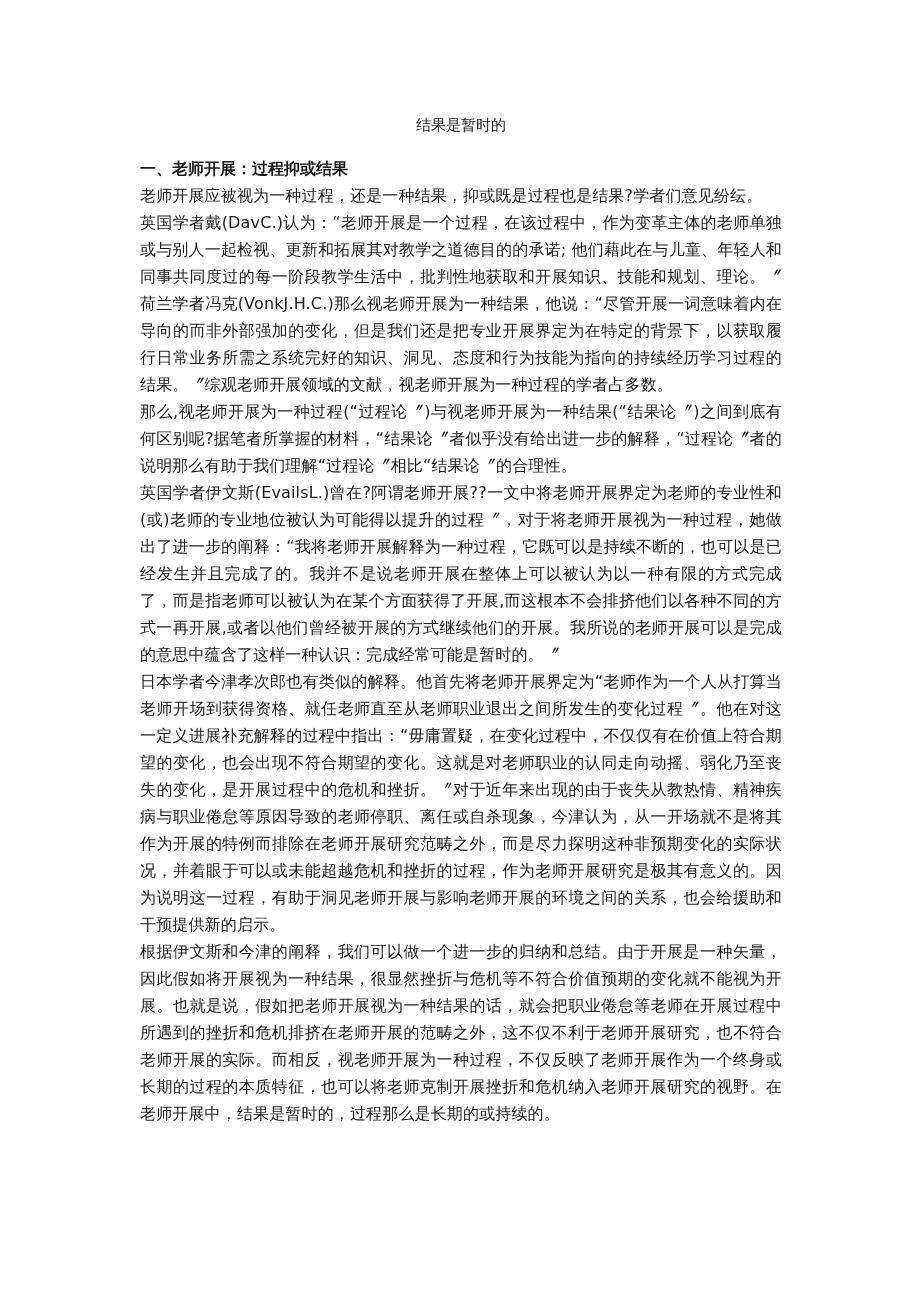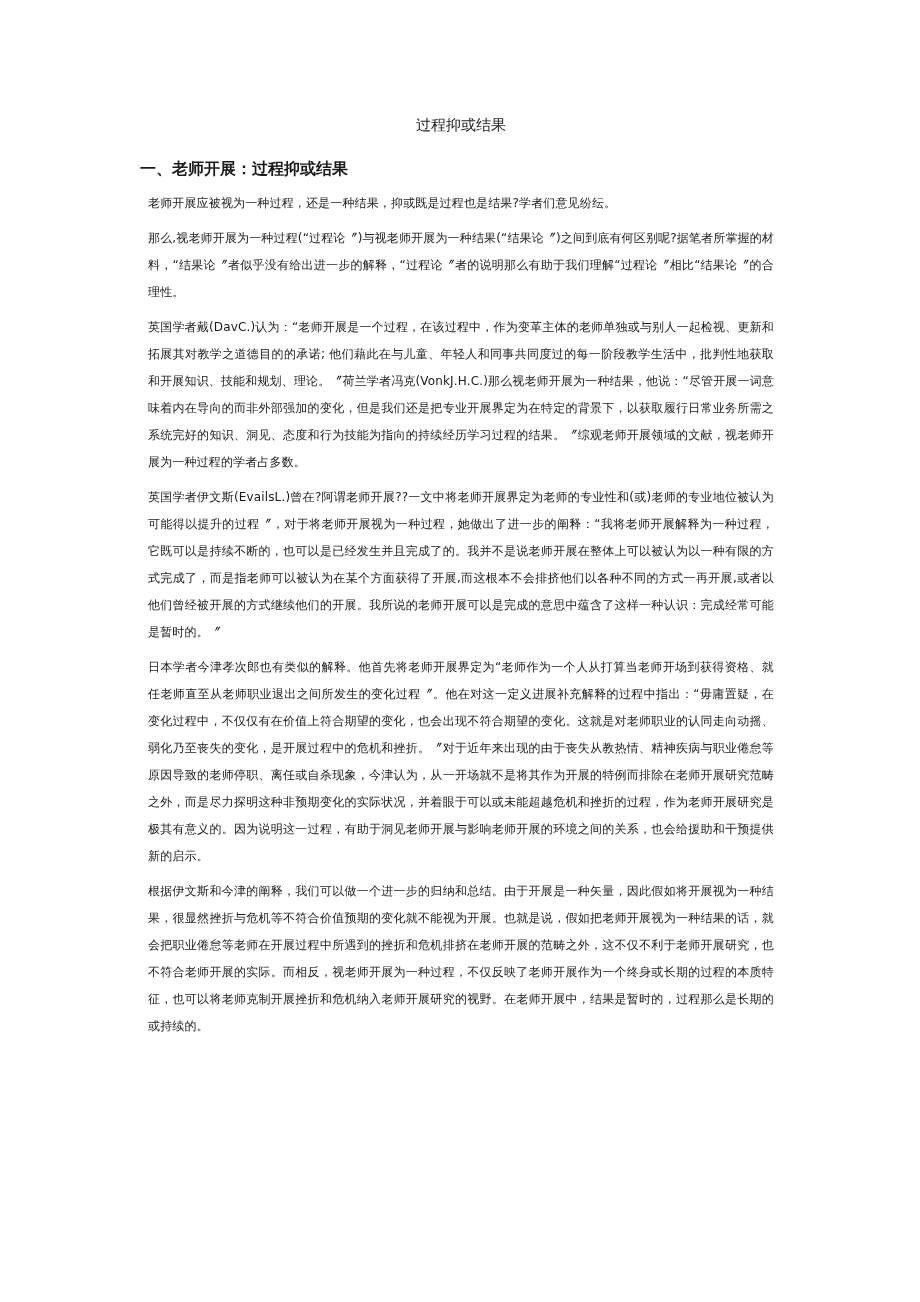--- a/index.html
+++ b/index.html
@@ -23,44 +23,44 @@
     }
     .doc-title {
       text-align: center;
       font-size: 15px;
       line-height: 24px;
       margin: 0 0 18px 0;
       font-weight: normal;
       color: #222;
     }
     .para {
-      font-size: 12px;
+      font-size: 16px;
       line-height: 27px;
-      margin: 8px;
+      margin: 0;
       text-align: justify;
       text-justify: inter-character;
       letter-spacing: 0.15px;
       word-break: break-all;
     }
     .heading {
       font-size: 16px;
       line-height: 27px;
       margin: 0;
       font-weight: bold;
     }
   </style>
 </head>
 <body>
 
 <div class="page">
-  <h1 class="doc-title">过程抑或结果</h1>
+  <h1 class="doc-title">结果是暂时的</h1>
 
   <section>
     <h2 class="heading">一、老师开展：过程抑或结果</h2>
     <p class="para">老师开展应被视为一种过程，还是一种结果，抑或既是过程也是结果?学者们意见纷纭。</p>
+    <p class="para">英国学者戴(DavC.)认为：“老师开展是一个过程，在该过程中，作为变革主体的老师单独或与别人一起检视、更新和拓展其对教学之道德目的的承诺; 他们藉此在与儿童、年轻人和同事共同度过的每一阶段教学生活中，批判性地获取和开展知识、技能和规划、理论。〞荷兰学者冯克(VonkJ.H.C.)那么视老师开展为一种结果，他说：“尽管开展一词意味着内在导向的而非外部强加的变化，但是我们还是把专业开展界定为在特定的背景下，以获取履行日常业务所需之系统完好的知识、洞见、态度和行为技能为指向的持续经历学习过程的结果。〞综观老师开展领域的文献，视老师开展为一种过程的学者占多数。</p>
     <p class="para">那么,视老师开展为一种过程(“过程论〞)与视老师开展为一种结果(“结果论〞)之间到底有何区别呢?据笔者所掌握的材料，“结果论〞者似乎没有给出进一步的解释，“过程论〞者的说明那么有助于我们理解“过程论〞相比“结果论〞的合理性。</p>
-    <p class="para">英国学者戴(DavC.)认为：“老师开展是一个过程，在该过程中，作为变革主体的老师单独或与别人一起检视、更新和拓展其对教学之道德目的的承诺; 他们藉此在与儿童、年轻人和同事共同度过的每一阶段教学生活中，批判性地获取和开展知识、技能和规划、理论。〞荷兰学者冯克(VonkJ.H.C.)那么视老师开展为一种结果，他说：“尽管开展一词意味着内在导向的而非外部强加的变化，但是我们还是把专业开展界定为在特定的背景下，以获取履行日常业务所需之系统完好的知识、洞见、态度和行为技能为指向的持续经历学习过程的结果。〞综观老师开展领域的文献，视老师开展为一种过程的学者占多数。</p>
     <p class="para">英国学者伊文斯(EvailsL.)曾在?阿谓老师开展??一文中将老师开展界定为老师的专业性和(或)老师的专业地位被认为可能得以提升的过程〞，对于将老师开展视为一种过程，她做出了进一步的阐释：“我将老师开展解释为一种过程，它既可以是持续不断的，也可以是已经发生并且完成了的。我并不是说老师开展在整体上可以被认为以一种有限的方式完成了，而是指老师可以被认为在某个方面获得了开展,而这根本不会排挤他们以各种不同的方式一再开展,或者以他们曾经被开展的方式继续他们的开展。我所说的老师开展可以是完成的意思中蕴含了这样一种认识：完成经常可能是暂时的。〞</p>
     <p class="para">日本学者今津孝次郎也有类似的解释。他首先将老师开展界定为“老师作为一个人从打算当老师开场到获得资格、就任老师直至从老师职业退出之间所发生的变化过程〞。他在对这一定义进展补充解释的过程中指出：“毋庸置疑，在变化过程中，不仅仅有在价值上符合期望的变化，也会出现不符合期望的变化。这就是对老师职业的认同走向动摇、弱化乃至丧失的变化，是开展过程中的危机和挫折。〞对于近年来出现的由于丧失从教热情、精神疾病与职业倦怠等原因导致的老师停职、离任或自杀现象，今津认为，从一开场就不是将其作为开展的特例而排除在老师开展研究范畴之外，而是尽力探明这种非预期变化的实际状况，并着眼于可以或未能超越危机和挫折的过程，作为老师开展研究是极其有意义的。因为说明这一过程，有助于洞见老师开展与影响老师开展的环境之间的关系，也会给援助和干预提供新的启示。</p>
     <p class="para">根据伊文斯和今津的阐释，我们可以做一个进一步的归纳和总结。由于开展是一种矢量，因此假如将开展视为一种结果，很显然挫折与危机等不符合价值预期的变化就不能视为开展。也就是说，假如把老师开展视为一种结果的话，就会把职业倦怠等老师在开展过程中所遇到的挫折和危机排挤在老师开展的范畴之外，这不仅不利于老师开展研究，也不符合老师开展的实际。而相反，视老师开展为一种过程，不仅反映了老师开展作为一个终身或长期的过程的本质特征，也可以将老师克制开展挫折和危机纳入老师开展研究的视野。在老师开展中，结果是暂时的，过程那么是长期的或持续的。</p>
   </section>
 
 </div>
 
 </body></html>

